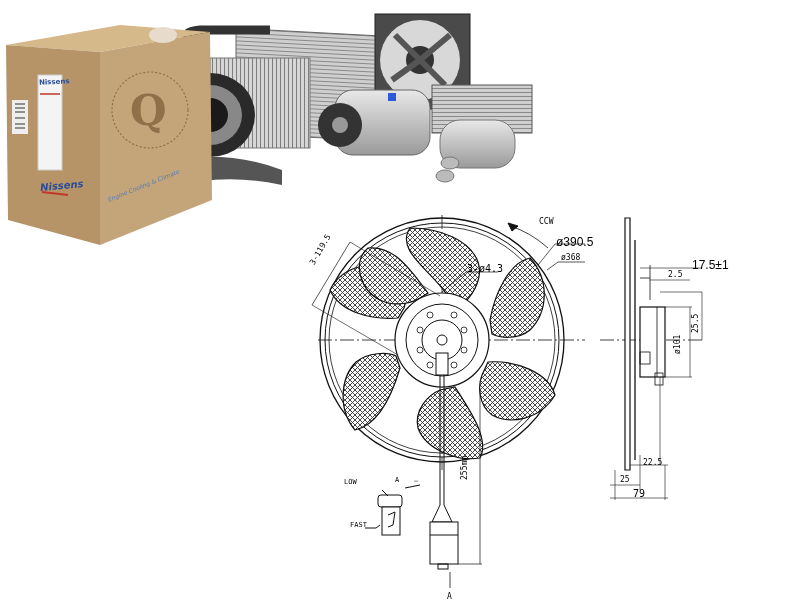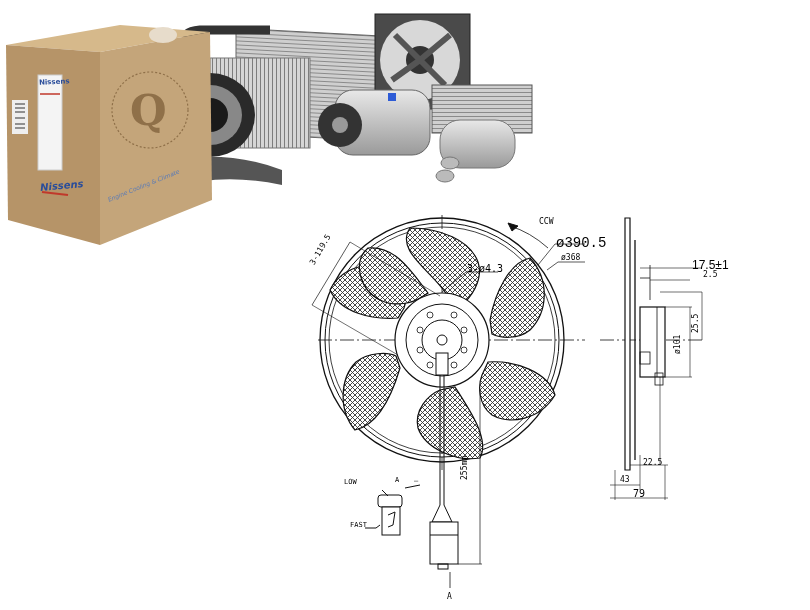--- a/index.html
+++ b/index.html
@@ -203,30 +203,30 @@
       <line x1="615" y1="470" x2="615" y2="500" stroke-width="0.6"></line>
       <line x1="610" y1="485" x2="640" y2="485" stroke-width="0.6"></line>
       <line x1="640" y1="455" x2="640" y2="490" stroke-width="0.6"></line>
       <line x1="610" y1="498" x2="668" y2="498" stroke-width="0.6"></line>
       <line x1="665" y1="465" x2="665" y2="500" stroke-width="0.6"></line>
     </g>
   </svg>
 </div>
 
 <span class="abs" style="left:526px;top:217px;font-size:8px;font-family:'DejaVu Sans Mono',monospace;margin-left:13px;">CCW</span>
-<span class="abs" style="left:556px;top:235px;font-size:14px;font-family:Liberation Mono, monospace;">ø390.5</span>
+<span class="abs" style="left:556px;top:235px;font-size:12px;font-family:Liberation Sans, sans-serif;">ø390.5</span>
 <span class="abs" style="left:561px;top:253px;font-size:8px;font-family:'DejaVu Sans Mono',monospace;">ø368</span>
 <span class="abs" style="left:467px;top:263px;font-size:10px;font-family:'DejaVu Sans Mono',monospace;">3-ø4.3</span>
 <span class="abs" style="left:308px;top:262px;font-size:8px;font-family:'DejaVu Sans Mono',monospace;transform:rotate(-60deg);transform-origin:left top;">3-119.5</span>
 <span class="abs" style="left:460px;top:480px;font-size:8px;font-family:'DejaVu Sans Mono',monospace;transform:rotate(-90deg);transform-origin:left top;">255mm</span>
 <span class="abs" style="left:344px;top:478px;font-size:7px;font-family:'DejaVu Sans Mono',monospace;">LOW</span>
 <span class="abs" style="left:395px;top:476px;font-size:7px;font-family:'DejaVu Sans Mono',monospace;">A</span>
 <span class="abs" style="left:414px;top:477px;font-size:7px;font-family:'DejaVu Sans Mono',monospace;">—</span>
 <span class="abs" style="left:350px;top:521px;font-size:7px;font-family:'DejaVu Sans Mono',monospace;">FAST</span>
 <span class="abs" style="left:447px;top:592px;font-size:8px;font-family:'DejaVu Sans Mono',monospace;">A</span>
 
 <span class="abs" style="left:692px;top:258px;font-size:12px;font-family:Liberation Sans, sans-serif;">17.5±1</span>
-<span class="abs" style="left:668px;top:270px;font-size:8px;font-family:'DejaVu Sans Mono',monospace;margin-left:35px;">2.5</span>
+<span class="abs" style="left:668px;top:270px;font-size:8px;font-family:'DejaVu Sans Mono',monospace;">2.5</span>
 <span class="abs" style="left:691px;top:333px;font-size:8px;font-family:'DejaVu Sans Mono',monospace;transform:rotate(-90deg);transform-origin:left top;">25.5</span>
 <span class="abs" style="left:673px;top:354px;font-size:8px;font-family:'DejaVu Sans Mono',monospace;transform:rotate(-90deg);transform-origin:left top;">ø101</span>
 <span class="abs" style="left:643px;top:458px;font-size:8px;font-family:'DejaVu Sans Mono',monospace;text-align:right;">22.5</span>
-<span class="abs" style="left:620px;top:475px;font-size:8px;font-family:'DejaVu Sans Mono',monospace;">43</span>
+<span class="abs" style="left:620px;top:475px;font-size:8px;font-family:'DejaVu Sans Mono',monospace;">25</span>
 <span class="abs" style="left:633px;top:488px;font-size:10px;font-family:'DejaVu Sans Mono',monospace;">79</span>
 
 </body></html>

